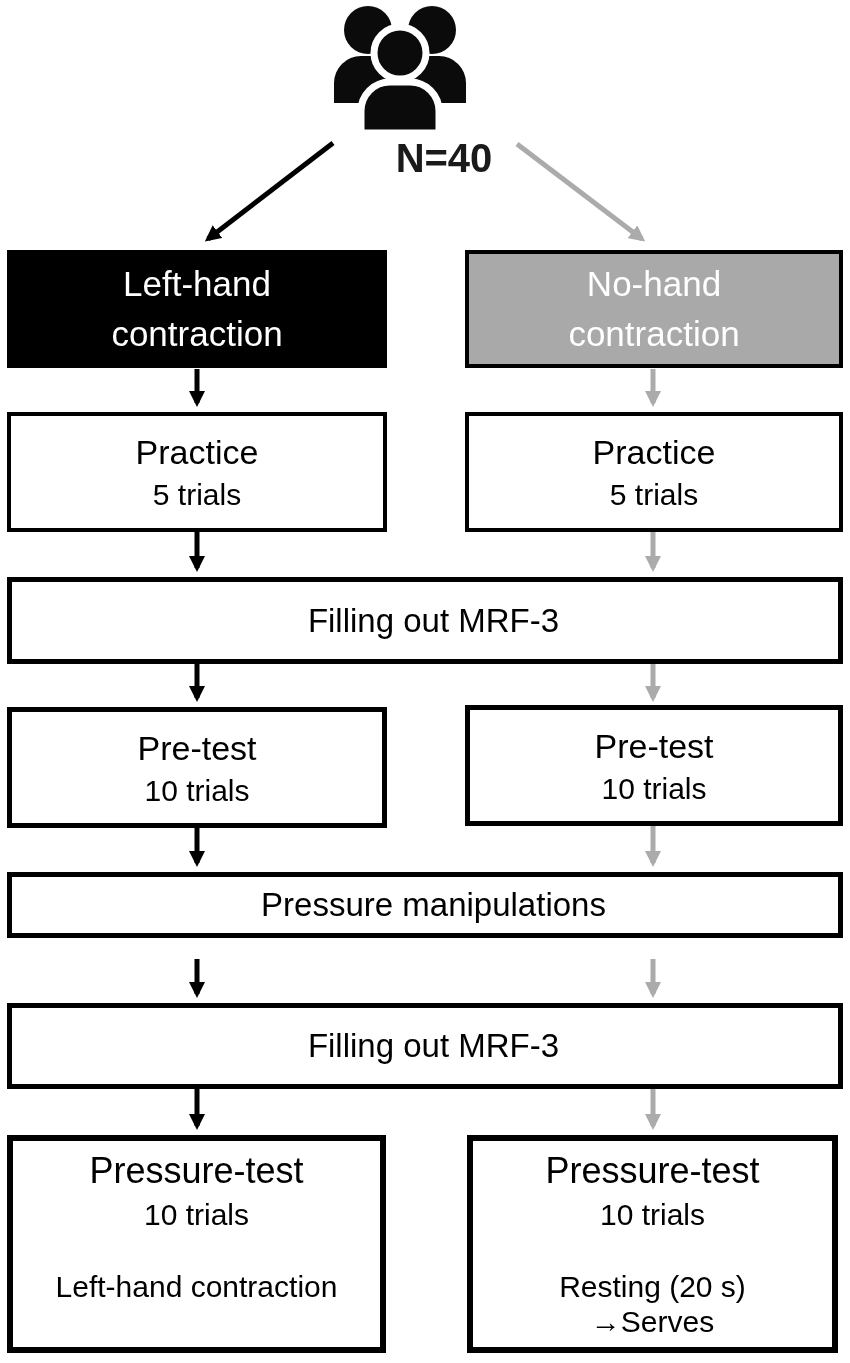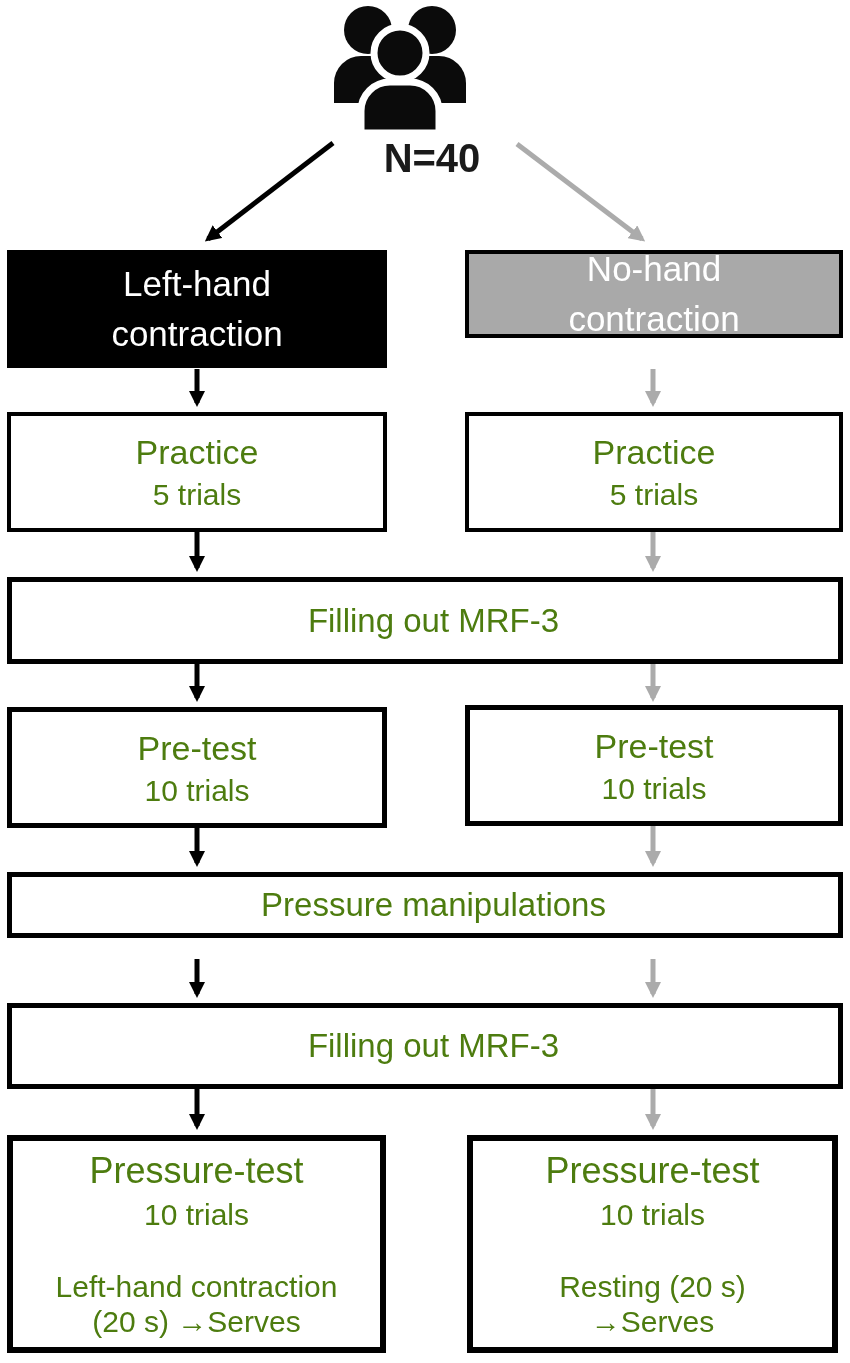--- a/index.html
+++ b/index.html
@@ -13,36 +13,36 @@
   .arrows{position:absolute;left:0;top:0;width:850px;height:1363px;z-index:1;}
   .box{
     position:absolute;
     box-sizing:border-box;
     background:#ffffff;
     border:4px solid #000000;
     display:flex;flex-direction:column;
     align-items:center;justify-content:center;
     text-align:center;
     z-index:2;
-    color:#4d7c0f;
+    color:#000000;
   }
   .box .title{font-size:34px;line-height:46px;}
   .box .sub{font-size:30px;line-height:40px;}
   .cond{border:4px solid #000000;color:#ffffff;}
   .cond .title{font-size:35px;line-height:50px;}
   .cond-left{background:#000000;}
   .cond-right{background:#a9a9a9;}
   .wide{border-width:5px;padding-left:17px;}
   .wide .title{font-size:33px;}
   .ptest{border-width:6px;justify-content:flex-start;padding-top:6px;}
   .ptest .title{font-size:36px;line-height:48px;}
   .ptest .sub{font-size:30px;line-height:40px;}
   .ptest .detail{font-size:30px;line-height:35px;margin-top:34px;}
   .nlabel{
-    position:absolute;left:332px;top:136px;width:200px;
+    position:absolute;left:344px;top:136px;width:200px;
     text-align:center;font-size:40px;font-weight:bold;color:#1a1a1a;z-index:2;
   }
   .people{position:absolute;left:330px;top:2px;width:140px;height:132px;z-index:2;}
 </style>
 </head>
 <body>
 
 <div class="canvas">
 
   <svg class="arrows" viewBox="0 0 850 1363" xmlns="http://www.w3.org/2000/svg">
@@ -81,21 +81,21 @@
     <circle cx="70" cy="50" r="26" fill="#0b0b0b" stroke="#ffffff" stroke-width="7"></circle>
     <path d="M31,130 v-22 a29,29 0 0 1 29,-29 h20 a29,29 0 0 1 29,29 v22 z" fill="#0b0b0b" stroke="#ffffff" stroke-width="7"></path>
   </svg>
 
   <div class="nlabel">N=40</div>
 
   <div class="box cond cond-left" style="left:7px;top:250px;width:380px;height:118px;">
     <div class="title">Left-hand</div>
     <div class="title">contraction</div>
   </div>
-  <div class="box cond cond-right" style="left:465px;top:250px;width:378px;height:88px;">
+  <div class="box cond cond-right" style="left:465px;top:250px;width:378px;height:118px;">
     <div class="title">No-hand</div>
     <div class="title">contraction</div>
   </div>
 
   <div class="box" style="left:7px;top:412px;width:380px;height:120px;">
     <div class="title">Practice</div>
     <div class="sub">5 trials</div>
   </div>
   <div class="box" style="left:465px;top:412px;width:378px;height:120px;">
     <div class="title">Practice</div>
@@ -121,21 +121,20 @@
 
   <div class="box wide" style="left:7px;top:1003px;width:836px;height:86px;">
     <div class="title">Filling out MRF-3</div>
   </div>
 
   <div class="box ptest" style="left:7px;top:1135px;width:379px;height:218px;">
     <div class="title">Pressure-test</div>
     <div class="sub">10 trials</div>
     <div class="detail">
       <div>Left-hand contraction</div>
-      <div>(20 s) →Serves</div>
     </div>
   </div>
   <div class="box ptest" style="left:467px;top:1135px;width:371px;height:218px;">
     <div class="title">Pressure-test</div>
     <div class="sub">10 trials</div>
     <div class="detail">
       <div>Resting (20 s)</div>
       <div>→Serves</div>
     </div>
   </div>

